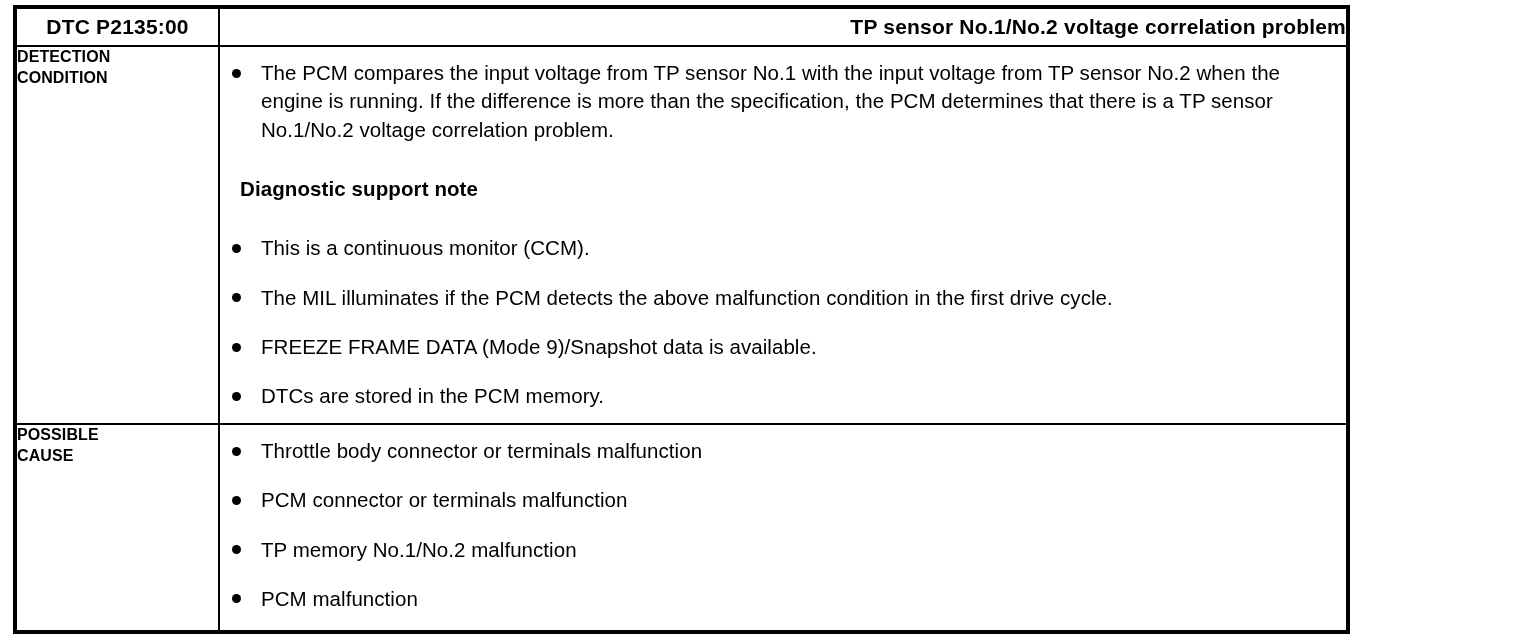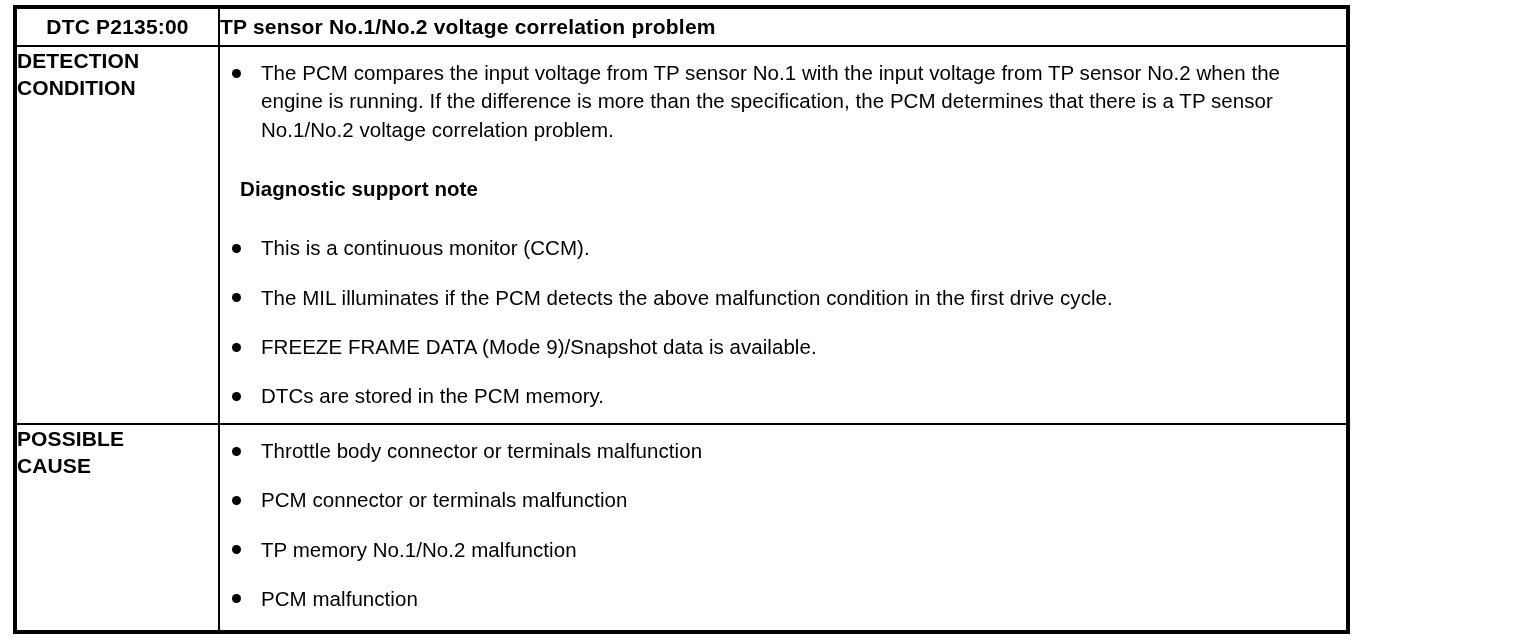--- a/index.html
+++ b/index.html
@@ -57,29 +57,29 @@
     font-weight: bold;
     text-align: center;
     letter-spacing: 0.2px;
     line-height: 36px;
     white-space: nowrap;
   }
 
   .dtc-title {
     font-size: 21px;
     font-weight: bold;
-    text-align: left;
+    text-align: right;
     letter-spacing: 0.2px;
     line-height: 36px;
     white-space: nowrap;
   }
 
   
   .section-label {
-    font-size: 21px;
+    font-size: 16px;
     font-weight: bold;
     line-height: 1.30;
     padding: 0 0 0 9px;
     letter-spacing: 0.1px;
     vertical-align: middle;
   }
   .section-label .lbl-line { display: block; white-space: nowrap; }
 
   
   .body-cell {

